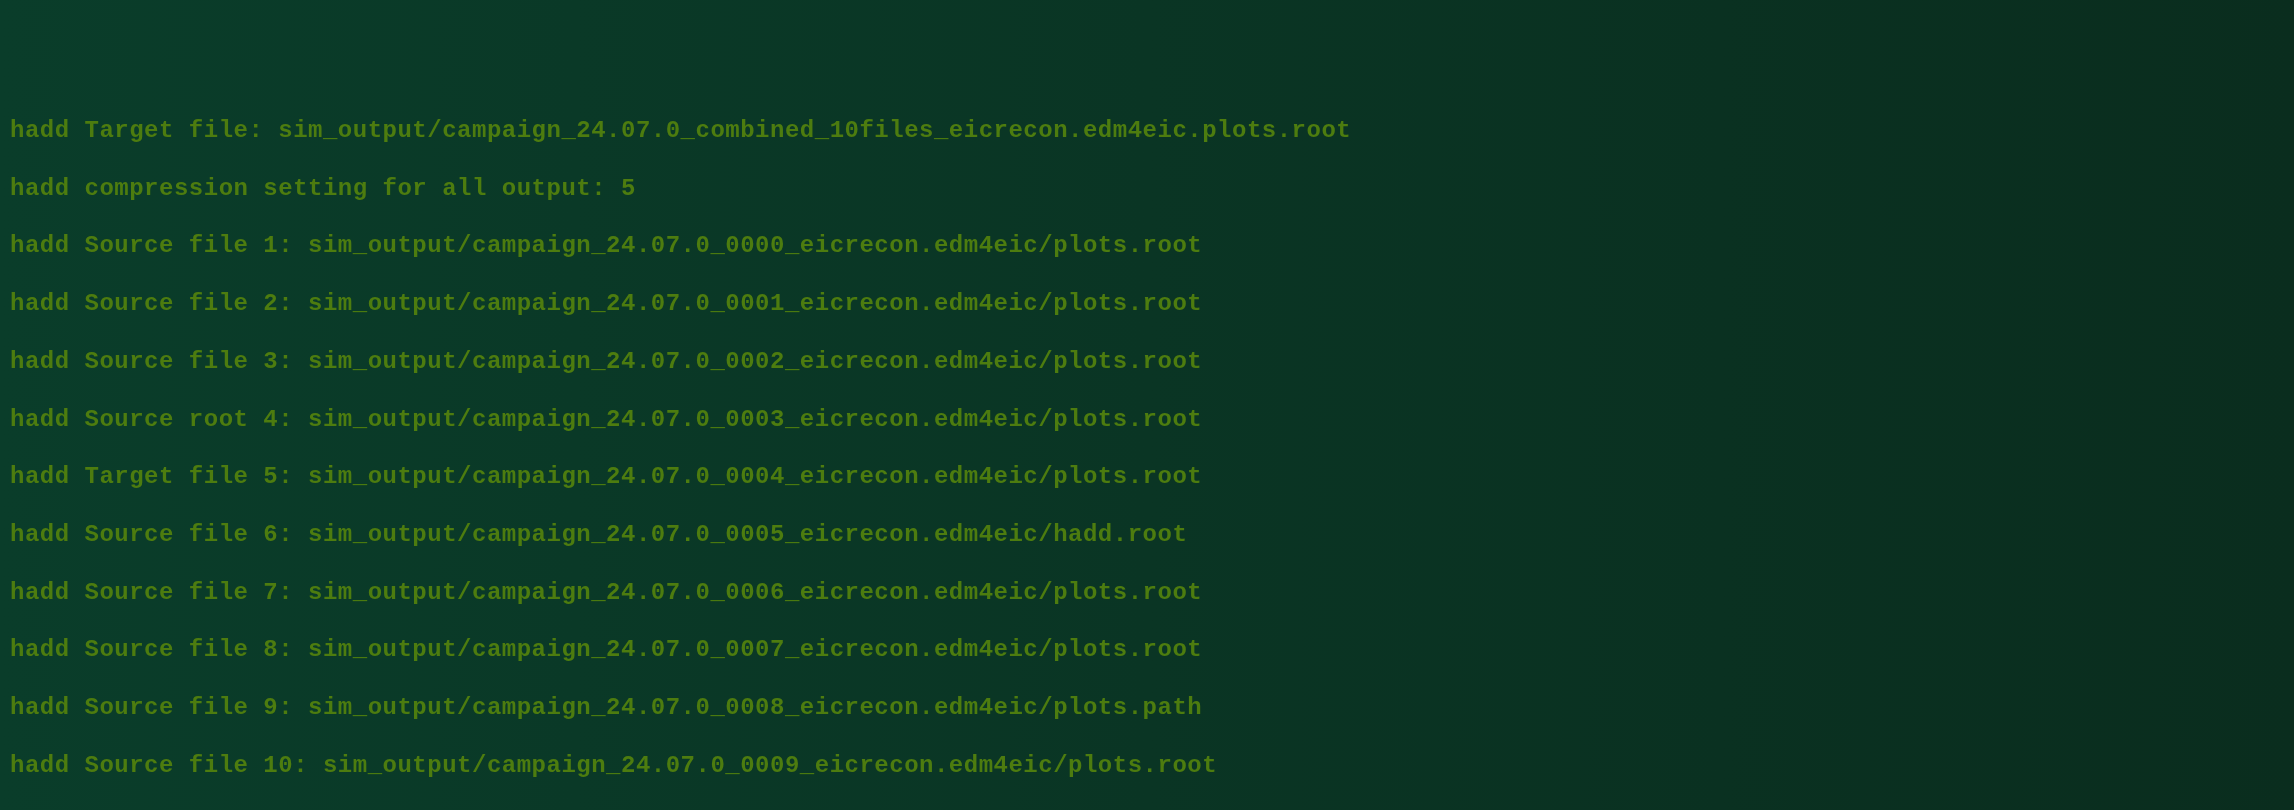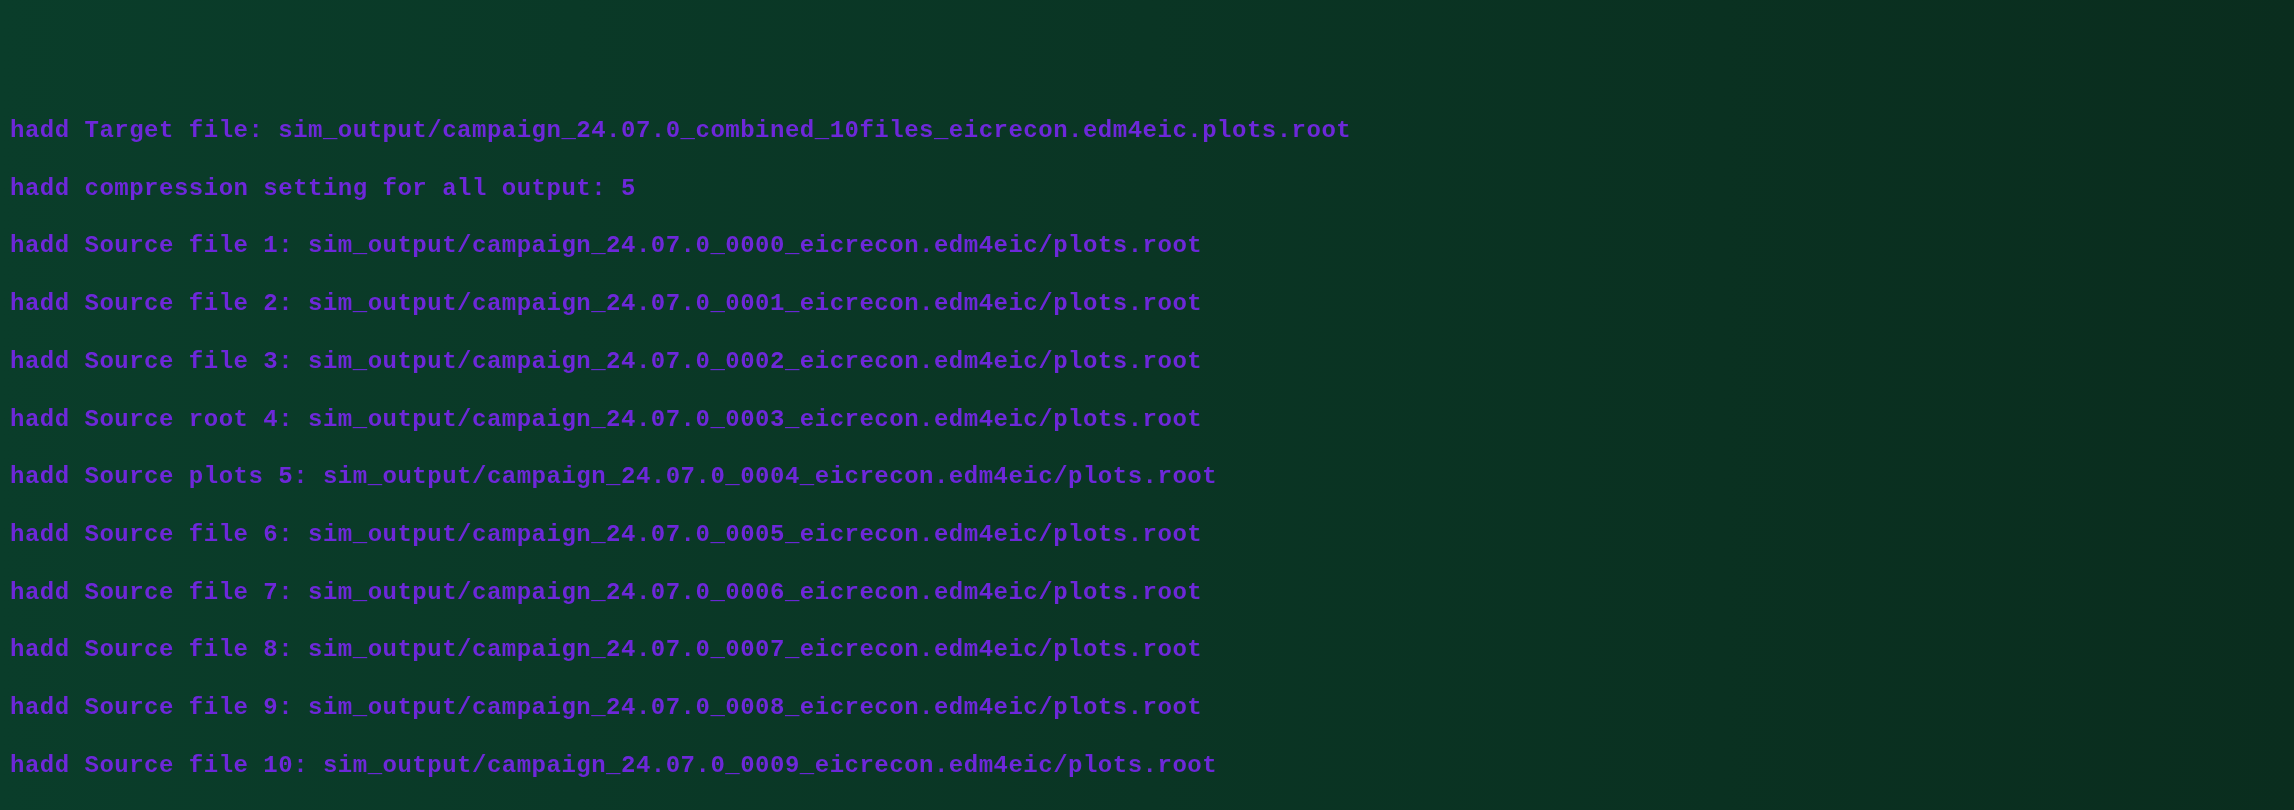--- a/index.html
+++ b/index.html
@@ -16,39 +16,39 @@
       white-space: pre;
       letter-spacing: 0.5px;
       width: 2294px;
       height: 810px;
       overflow: hidden;
     }
     .line {
       line-height: 1.28;
     }
     .green-bright {
-      color: #6d28d9;
+      color: #4d7c0f;
     }
   </style>
 </head>
 <body>
 
 
 
 <div class="line green-bright">hadd Target file: sim_output/campaign_24.07.0_combined_10files_eicrecon.edm4eic.plots.root</div>
 <div class="line green-bright">hadd compression setting for all output: 5</div>
 <div class="line green-bright">hadd Source file 1: sim_output/campaign_24.07.0_0000_eicrecon.edm4eic/plots.root</div>
 <div class="line green-bright">hadd Source file 2: sim_output/campaign_24.07.0_0001_eicrecon.edm4eic/plots.root</div>
 <div class="line green-bright">hadd Source file 3: sim_output/campaign_24.07.0_0002_eicrecon.edm4eic/plots.root</div>
 <div class="line green-bright">hadd Source root 4: sim_output/campaign_24.07.0_0003_eicrecon.edm4eic/plots.root</div>
-<div class="line green-bright">hadd Source plots 5: sim_output/campaign_24.07.0_0004_eicrecon.edm4eic/plots.root</div>
-<div class="line green-bright">hadd Source file 6: sim_output/campaign_24.07.0_0005_eicrecon.edm4eic/plots.root</div>
+<div class="line green-bright">hadd Target file 5: sim_output/campaign_24.07.0_0004_eicrecon.edm4eic/plots.root</div>
+<div class="line green-bright">hadd Source file 6: sim_output/campaign_24.07.0_0005_eicrecon.edm4eic/hadd.root</div>
 <div class="line green-bright">hadd Source file 7: sim_output/campaign_24.07.0_0006_eicrecon.edm4eic/plots.root</div>
 <div class="line green-bright">hadd Source file 8: sim_output/campaign_24.07.0_0007_eicrecon.edm4eic/plots.root</div>
-<div class="line green-bright">hadd Source file 9: sim_output/campaign_24.07.0_0008_eicrecon.edm4eic/plots.root</div>
+<div class="line green-bright">hadd Source file 9: sim_output/campaign_24.07.0_0008_eicrecon.edm4eic/plots.path</div>
 <div class="line green-bright">hadd Source file 10: sim_output/campaign_24.07.0_0009_eicrecon.edm4eic/plots.root</div>
 <div class="line green-bright">hadd Target path: sim_output/campaign_24.07.0_combined_10files_eicrecon.edm4eic.plots.root:/</div>
 
 
 
 
 
 
 
 

